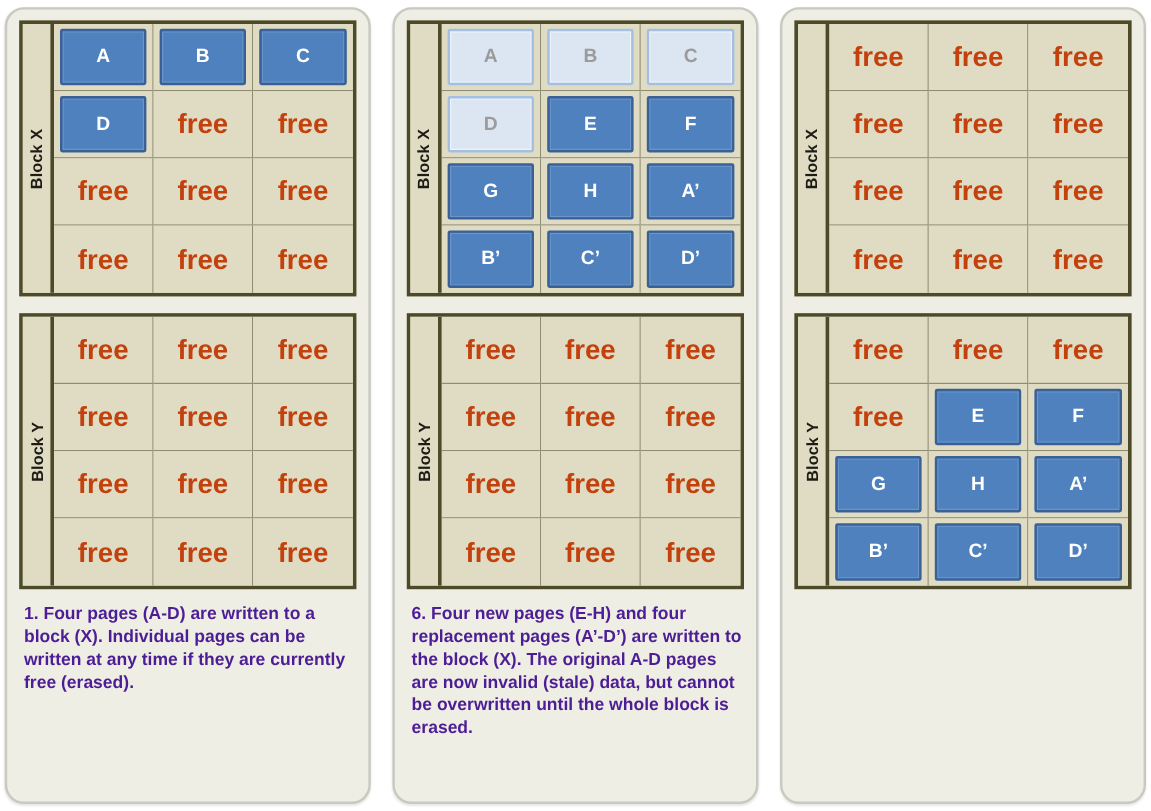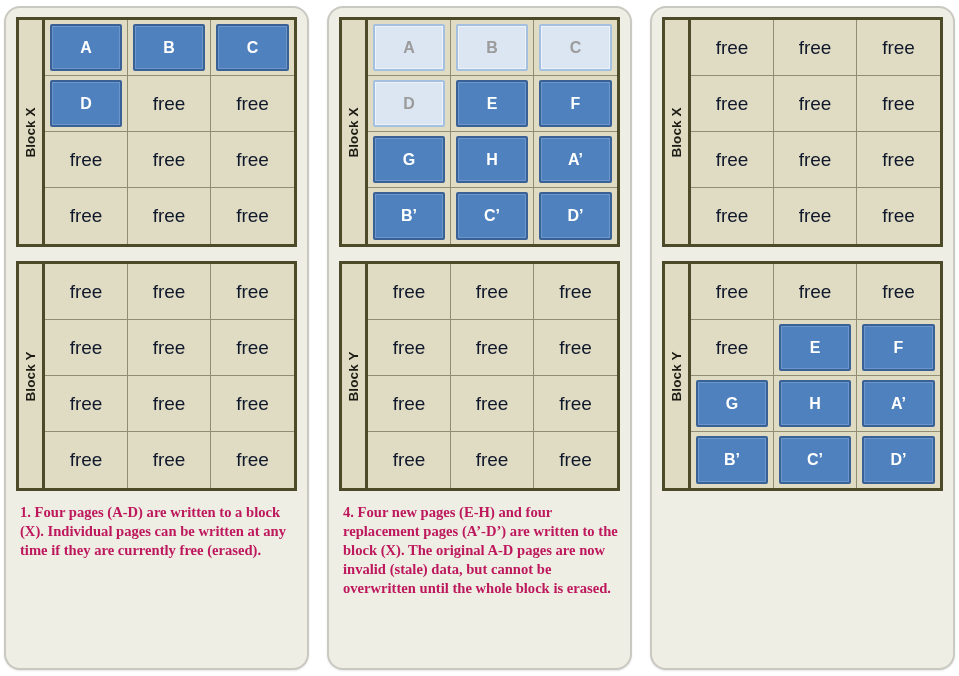--- a/index.html
+++ b/index.html
@@ -62,23 +62,23 @@
     border-bottom: 1px solid #8f8d72;
     display: flex;
     align-items: center;
     justify-content: center;
     background: #e0dcc4;
     padding: 4px 5px;
   }
   .cell:nth-child(3n) { border-right: none; }
   .cell:nth-child(n+10) { border-bottom: none; }
   .cell .free {
-    font-size: 19px;
-    color: #0f172a;
-    font-weight: normal;
+    font-size: 23px;
+    color: #c2410c;
+    font-weight: bold;
   }
   .page {
     width: 100%;
     height: 100%;
     display: flex;
     align-items: center;
     justify-content: center;
     font-size: 16px;
     font-weight: bold;
     border-radius: 2px;
@@ -92,24 +92,23 @@
   .page.stale {
     background: #dce6f2;
     border: 2px solid #a3c0e0;
     color: #9b9b9b;
     box-shadow: inset 0 0 0 1px #eef3fa;
   }
   .caption {
     font-size: 14.6px;
     font-weight: bold;
     line-height: 1.30;
-    color: #be185d;
+    color: #4c1d95;
     padding: 2px 2px 0 4px;
     flex: 1 1 auto;
-    font-family: Liberation Serif, serif;
   }
   .caption em { font-style: italic; }
 </style>
 </head>
 <body>
 
 <div class="board" id="board">
     <div class="panel">
       <div class="block">
         <div class="block-label">
@@ -279,21 +278,21 @@
             <div class="free">free</div>
           </div>
           <div class="cell">
             <div class="free">free</div>
           </div>
           <div class="cell">
             <div class="free">free</div>
           </div>
         </div>
       </div>
-      <div class="caption">4. Four new pages (E-H) and four replacement pages (A’-D’) are written to the block (X). The original A-D pages are now invalid (stale) data, but cannot be overwritten until the whole block is erased.</div>
+      <div class="caption">6. Four new pages (E-H) and four replacement pages (A’-D’) are written to the block (X). The original A-D pages are now invalid (stale) data, but cannot be overwritten until the whole block is erased.</div>
     </div>
     <div class="panel">
       <div class="block">
         <div class="block-label">
           <span>Block X</span>
         </div>
         <div class="grid">
           <div class="cell">
             <div class="free">free</div>
           </div>

